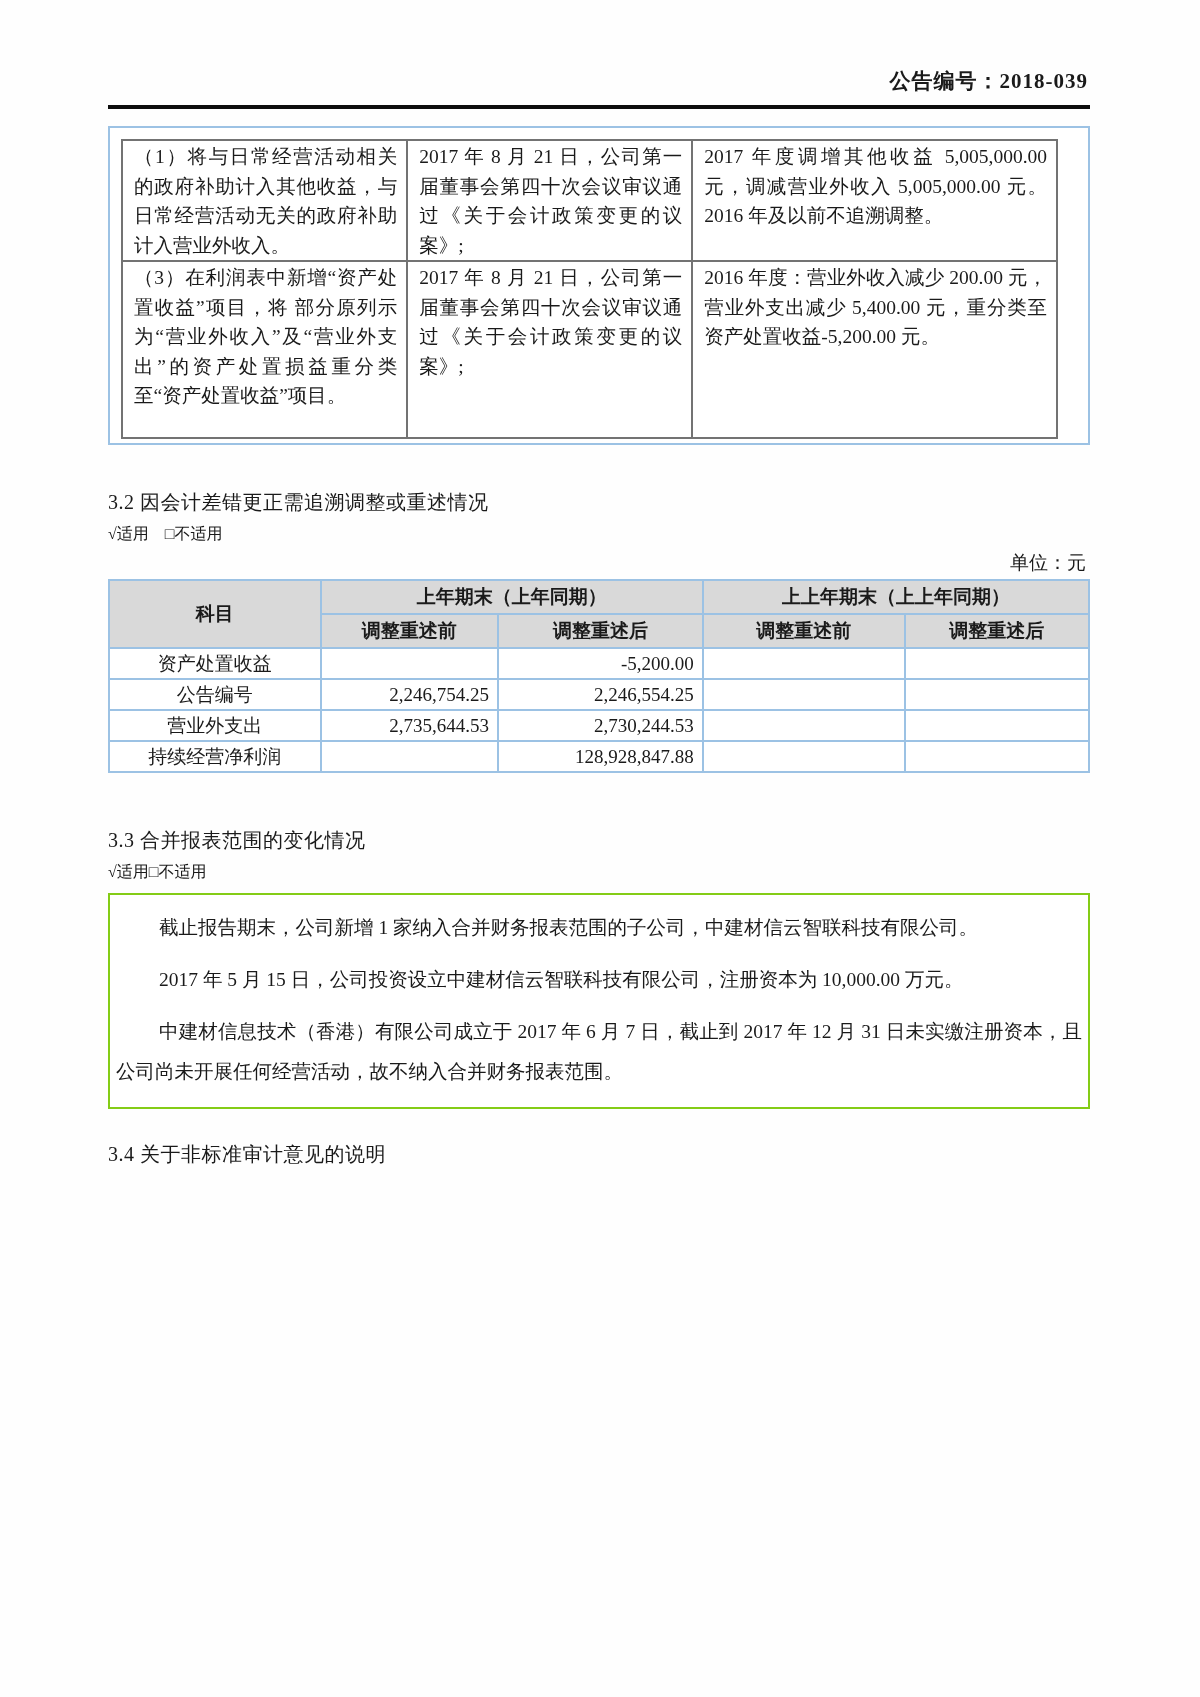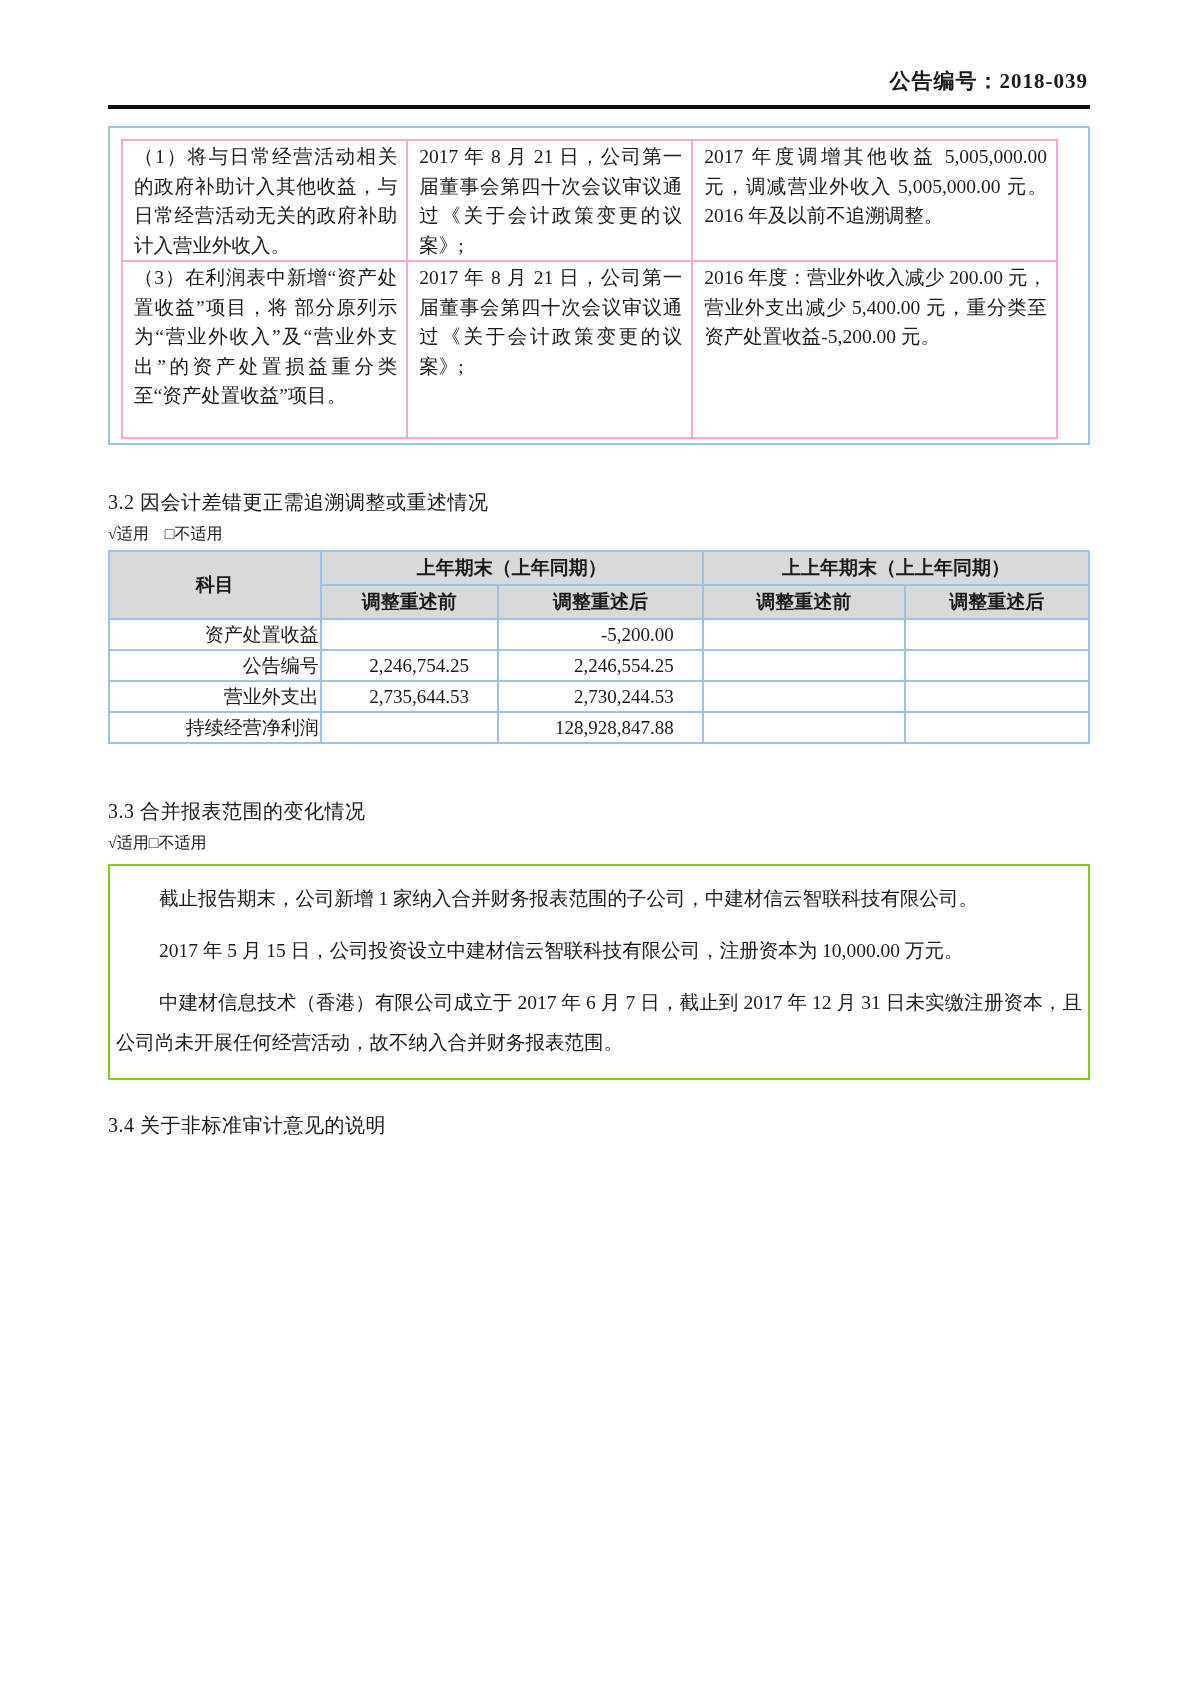--- a/index.html
+++ b/index.html
@@ -33,21 +33,21 @@
     background: #fff;
   }
   .policy-table {
     width: 100%;
     border-collapse: collapse;
     table-layout: fixed;
     font-size: 19.5px;
     line-height: 29.5px;
   }
   .policy-table td {
-    border: 2px solid #f9a8d4;
+    border: 2px solid #737373;
     vertical-align: top;
     padding: 1px 9px 0 11px;
     text-align: justify;
   }
   .policy-table col.c1 { width: 30.5%; }
   .policy-table col.c2 { width: 30.5%; }
   .policy-table col.c3 { width: 39%; }
   tr.pr1 td { height: 118px; }
   tr.pr2 td { height: 87px; }
   tr.pr3 td { height: 177px; }
@@ -88,22 +88,22 @@
     height: 34px;
     text-align: center;
     font-size: 19px;
   }
   .restate-table td { height: 31px; background:#fff; }
   .restate-table col.rc1 { width: 21.6%; }
   .restate-table col.rc2 { width: 18.1%; }
   .restate-table col.rc3 { width: 20.9%; }
   .restate-table col.rc4 { width: 20.6%; }
   .restate-table col.rc5 { width: 18.8%; }
-  .subj { text-align: right; }
-  .num  { text-align: right; padding-right: 28px; }
+  .subj { text-align: center; }
+  .num  { text-align: right; padding-right: 8px; }
 
   
   .scope-box {
     margin-top: 8px;
     border: 2px solid #84cc16;
     padding: 13px 6px 15px 6px;
     font-size: 19.5px;
     background:#fff;
   }
   .scope-box p {
@@ -139,20 +139,21 @@
         <td>（3）在利润表中新增“资产处置收益”项目，将 部分原列示为“营业外收入”及“营业外支出”的资产处置损益重分类至“资产处置收益”项目。</td>
         <td>2017 年 8 月 21 日，公司第一届董事会第四十次会议审议通过《关于会计政策变更的议案》;</td>
         <td>2016 年度：营业外收入减少 200.00 元，营业外支出减少 5,400.00 元，重分类至资产处置收益-5,200.00 元。</td>
       </tr>
     </tbody>
       </table>
   </div>
 
   <h3 class="s-title mt-s32">3.2 因会计差错更正需追溯调整或重述情况</h3>
   <div class="applicability">√适用　□不适用</div>
+  <div class="unit">单位：元</div>
 
   <table class="restate-table">
     <colgroup>
         <col class="rc1">
         <col class="rc2">
         <col class="rc3">
         <col class="rc4">
         <col class="rc5">
       </colgroup>
     <tbody>

